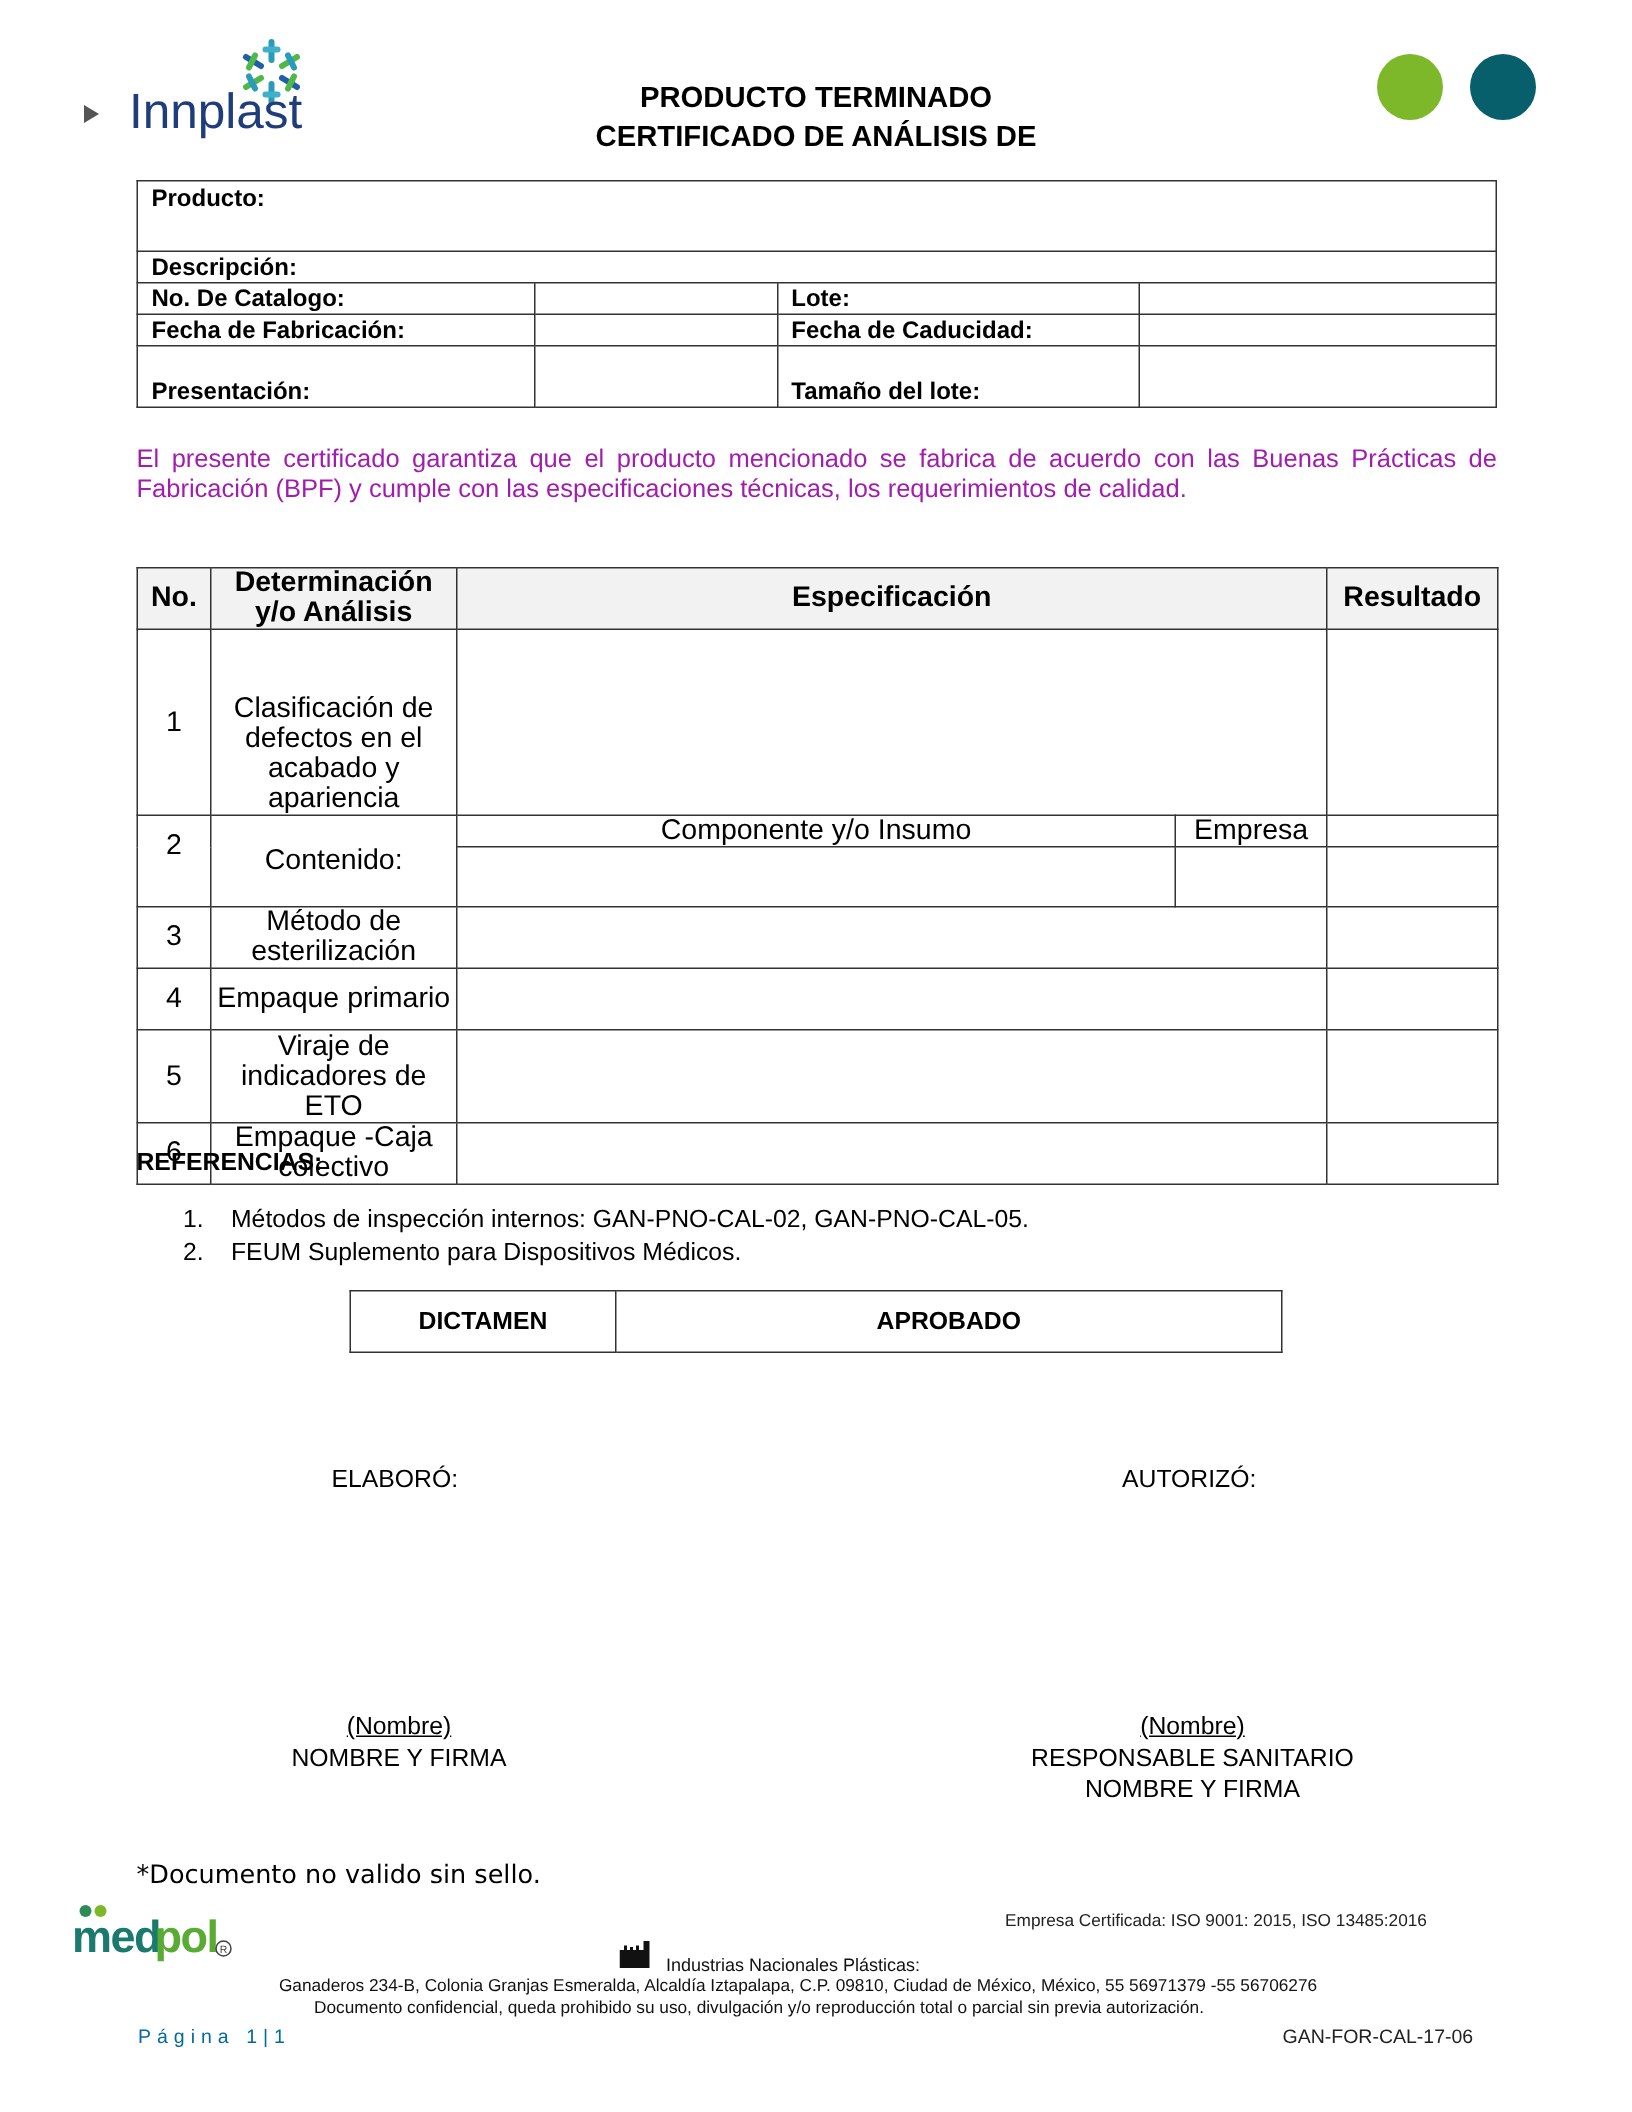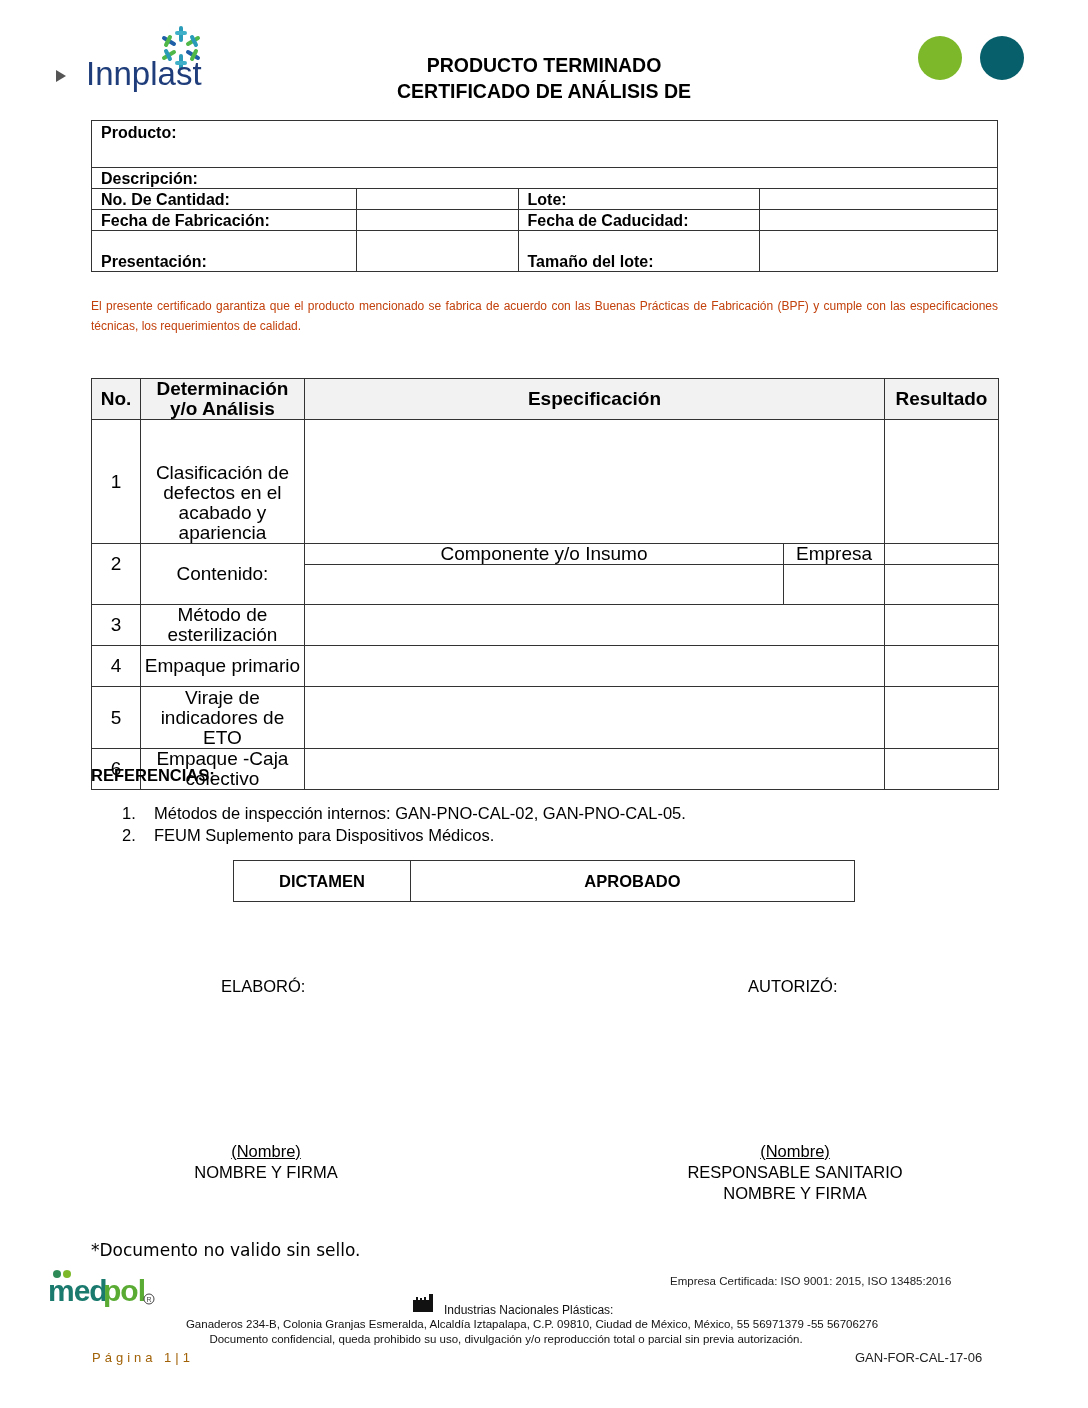--- a/index.html
+++ b/index.html
@@ -17,21 +17,21 @@
 
   
   table { border-collapse: collapse; }
   .prod { left: 91px; top: 120px; width: 907px; font-size: 16px; font-weight: bold; padding-left: 28px; }
   .prod td { border: 1.5px solid #333; padding: 0 9px; vertical-align: bottom; line-height: 19px; }
   .prod .r1 td { height: 44px; vertical-align: top; padding-top: 2px; }
   .prod .r2 td { height: 20px; }
   .prod .r3 td, .prod .r4 td { height: 20px; }
   .prod .r5 td { height: 40px; }
 
-  .intro { left: 91px; top: 296px; width: 907px; font-size: 12px; line-height: 20px; text-align: justify; color: #c2410c; }
+  .intro { left: 91px; top: 296px; width: 907px; font-size: 17px; line-height: 20px; text-align: justify; color: #a21caf; }
 
   
   .anal { left: 91px; top: 350px; width: 908px; font-size: 19px; margin-top: 28px; }
   .anal td, .anal th { border: 1.5px solid #333; padding: 0 2px; text-align: center; line-height: 20px; }
   .anal th { background: #f2f2f2; font-weight: bold; height: 40px; }
   .anal .num { width: 46px; }
 
   .refs-title { left: 91px; top: 766px; font-weight: bold; font-size: 16.5px; }
   .refs { left: 122px; top: 802px; font-size: 16.5px; line-height: 22px; }
   .refs div span.n { display: inline-block; width: 32px; }
@@ -49,21 +49,21 @@
 
   .note { left: 91px; top: 1240px; font-size: 17px; font-family: "DejaVu Sans", sans-serif; }
 
   
   .medpol { left: 48px; top: 1268px; width: 120px; height: 40px; }
   .cert { left: 670px; top: 1275px; font-size: 11.5px; color: #222; }
   .factory { left: 413px; top: 1294px; width: 24px; height: 18px; }
   .ind { left: 444px; top: 1303px; font-size: 12px; color: #111; }
   .addr { left: 0; width: 1064px; top: 1318px; text-align: center; font-size: 11.5px; color: #111; }
   .conf { left: 0; width: 1012px; top: 1333px; text-align: center; font-size: 11.5px; color: #111; }
-  .page { left: 92px; top: 1350px; font-size: 13px; letter-spacing: 4px; color: #a16207; }
+  .page { left: 92px; top: 1350px; font-size: 13px; letter-spacing: 4px; color: #0369a1; }
   .code { left: 855px; top: 1350px; font-size: 13px; color: #222; }
 </style>
 </head>
 <body>
 
 <div class="abs play-marker"></div>
 <svg class="abs snowflake" viewBox="0 0 46 46">
   <g transform="translate(23,23)" stroke-width="4" stroke-linecap="round">
     <line x1="0" y1="-8" x2="0" y2="-20" stroke="#2a9bb8"></line>
     <line x1="7" y1="-4" x2="17" y2="-10" stroke="#4fb848"></line>
@@ -103,21 +103,21 @@
       <span></span>
     </td>
   </tr>
   <tr class="r2">
     <td colspan="4">
       <span>Descripción:</span>
       <span></span>
     </td>
   </tr>
   <tr class="r3">
-    <td>No. De Cantidad:</td>
+    <td>No. De Catalogo:</td>
     <td></td>
     <td>Lote:</td>
     <td></td>
   </tr>
   <tr class="r4">
     <td>Fecha de Fabricación:</td>
     <td></td>
     <td>Fecha de Caducidad:</td>
     <td></td>
   </tr>

